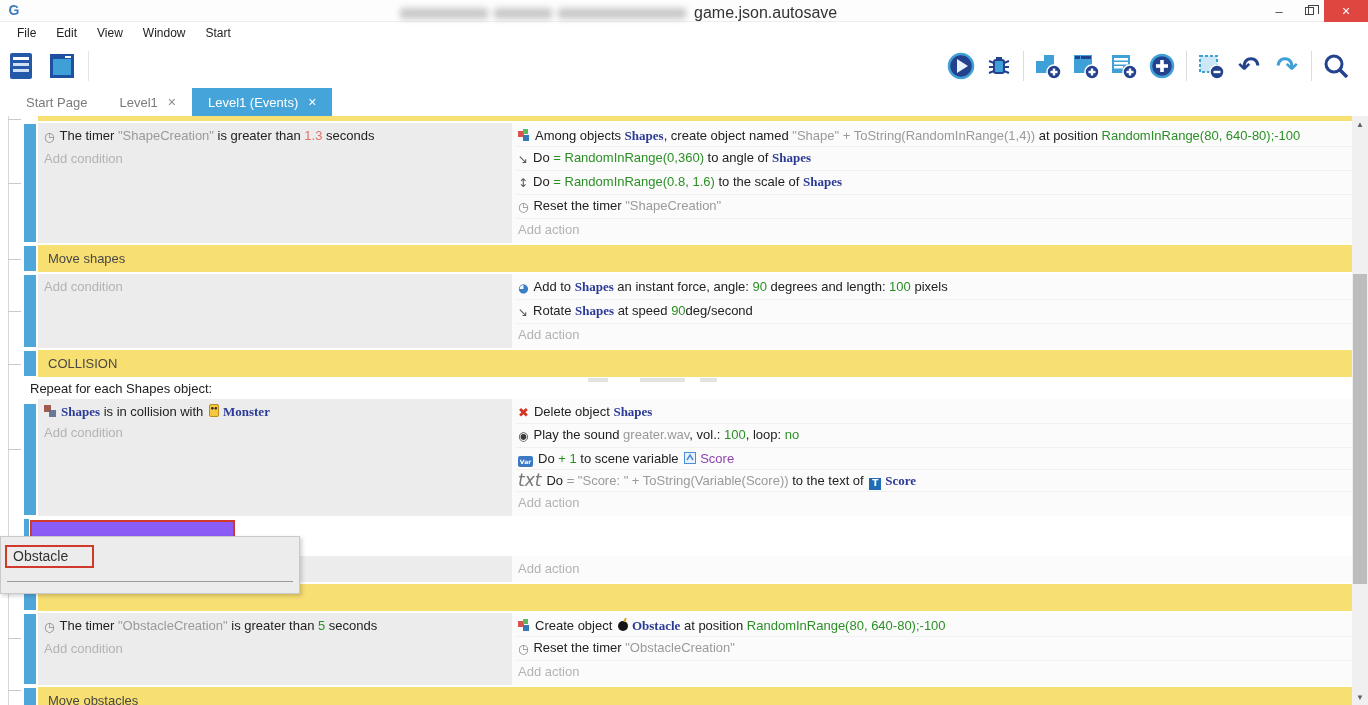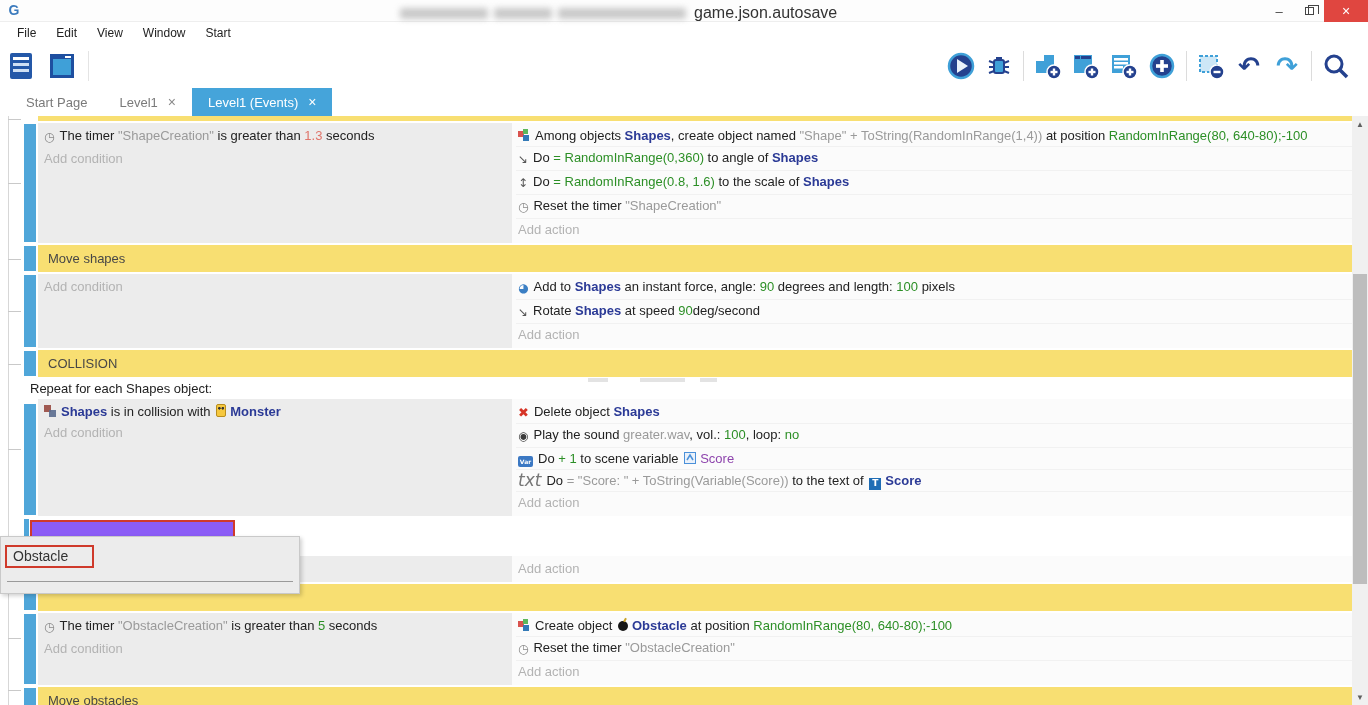--- a/index.html
+++ b/index.html
@@ -61,21 +61,21 @@
   .acts { flex:1; background:#fbfbfb; padding:2px 0 3px 4px; }
   .acts .line { border-bottom:1px solid #f1f1f1; }
   .acts .line:last-child { border-bottom:none; }
 
   .line { min-height:21px; line-height:21px; font-size:13px; color:#222; padding:0 6px 0 2px; }
   .line .seg { white-space:pre-wrap; }
   .s-p { color:#222; }
   .s-q { color:#9a9a9a; }
   .s-g { color:var(--expr-green); }
   .s-r { color:var(--num-salmon);text-align:right; }
-  .s-o { color:var(--obj-blue); font-weight:bold; }
+  .s-o { color:var(--obj-blue); font-weight:bold;font-family:Liberation Serif, serif; }
   .s-v { color:var(--var-purple); }
   .placeholder { color:#b3b3b3; }
 
   .repeat-header { margin-left:28px; font-size:13px; color:#222; padding:2px 0 3px 2px; }
   .red-box { display:inline-block; border:2px solid #cf3a2b; padding:13px 8px 1px 4px; background:#8b5cf6; }
 
   
   .icn { display:inline-flex; align-items:center; justify-content:center;
     margin-right:5px; vertical-align:-1px; }
   .icn.inline { margin:0 4px 0 2px; }

